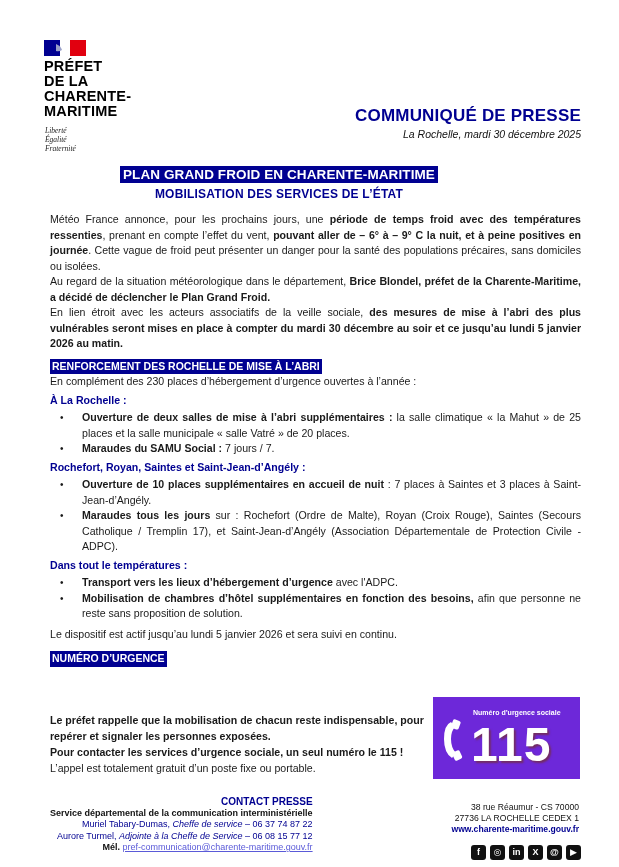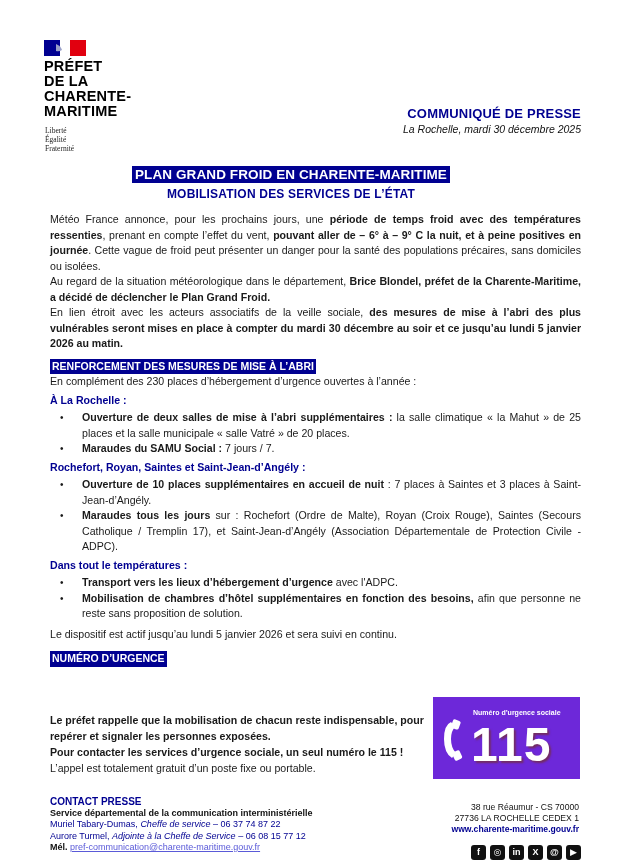--- a/index.html
+++ b/index.html
@@ -3,49 +3,49 @@
 <meta charset="utf-8">
 <style>
   html, body { margin: 0; padding: 0; background: #ffffff; }
   body { width: 619px; height: 867px; position: relative; overflow: hidden;
          font-family: "Liberation Sans", "DejaVu Sans", sans-serif; color: #1a1a1a; }
   .abs { position: absolute; }
 
   
   .marianne { left: 44px; top: 40px; width: 42px; height: 16px; }
   .prefet-title { left: 44px; top: 59px; font-size: 14.5px; font-weight: 700; line-height: 15px; color: #000; letter-spacing: 0.2px; }
-  .devise { left: 45px; top: 126px; font-family: "Liberation Serif", serif; font-size: 7.5px; line-height: 9px; color: #222; }
+  .devise { left: 45px; top: 126px; font-family: "Liberation Serif", serif; font-style: italic; font-size: 7.5px; line-height: 9px; color: #222; }
 
   .communique { right: 38px; top: 106px; text-align: right; }
-  .communique .t { font-size: 13px; font-weight: 700; color: #000091; letter-spacing: 0.2px; }
+  .communique .t { font-size: 17px; font-weight: 700; color: #000091; letter-spacing: 0.2px; }
   .communique .d { font-size: 10.5px; font-style: italic; color: #111; margin-top: 2px; }
 
   
-  .title-wrap { left: 0; width: 558px; top: 165px; text-align: center; padding-left: 12px; }
+  .title-wrap { left: 0; width: 558px; top: 165px; text-align: center; }
   .title-main { display: inline-block; background: #000091; color: #fff; font-size: 13.5px; font-weight: 700; padding: 1px 3px; letter-spacing: 0.1px; }
   .title-sub { margin-top: 4px; font-size: 12px; font-weight: 700; color: #000091; letter-spacing: 0.2px; }
 
   
   .body { left: 50px; top: 212px; width: 531px; font-size: 10.6px; line-height: 15.5px; }
   .body p { margin: 0; text-align: justify; }
   .section-tag { display: inline-block; background: #000091; color: #fff; font-weight: 700; font-size: 10.5px; padding: 0 2px; margin-top: 7px; }
   .loc { color: #000091; font-weight: 700; margin-top: 3px; }
   ul.bul { margin: 2px 0 0 0; padding: 0 0 0 32px; list-style: none; }
   ul.bul li { position: relative; text-align: justify; }
   ul.bul li::before { content: "•"; position: absolute; left: -22px; top: 0; font-size: 10px; }
   .gap { height: 5px; }
 
   .urg-text { left: 50px; top: 712px; width: 380px; font-size: 10.6px; line-height: 16px; }
   .badge-115 { left: 433px; top: 697px; width: 147px; height: 82px; background: #6d28d9; }
   .badge-115 .lbl { position: absolute; left: 40px; top: 12px; font-size: 7px; font-weight: 700; color: #fff; }
   .badge-115 .num { position: absolute; left: 38px; top: 14px; font-size: 48px; font-weight: 700; color: #fff; letter-spacing: 1px; text-shadow: 2px 2px 2px rgba(120,50,0,0.55); line-height: 56px; }
   .badge-115 .phone { position: absolute; left: 8px; top: 22px; width: 30px; height: 42px; }
 
   
-  .contact { left: 50px; top: 796px; font-size: 9px; line-height: 11.5px; }
+  .contact { left: 50px; top: 796px; font-size: 9px; line-height: 11.5px; text-align: right; }
   .contact .h { font-size: 10px; font-weight: 700; color: #000091; }
   .contact .b { font-weight: 700; color: #111; }
   .contact .blue { color: #000091; }
   .contact a { color: #5a5ad8; text-decoration: underline; }
   .address { right: 40px; top: 802px; text-align: right; font-size: 8.6px; line-height: 11px; color: #111; }
   .address .w { color: #000091; font-weight: 700; }
   .socials { right: 38px; top: 845px; display: flex; gap: 4px; }
   .soc { width: 15px; height: 15px; background: #111; border-radius: 3px; color: #fff; font-size: 9px; font-weight: 700; display: flex; align-items: center; justify-content: center; line-height: 1; }
 </style>
 </head>
@@ -79,21 +79,21 @@
 <div class="abs title-wrap">
   <span class="title-main">PLAN GRAND FROID EN CHARENTE-MARITIME</span>
   <div class="title-sub">MOBILISATION DES SERVICES DE L’ÉTAT</div>
 </div>
 
 <div class="abs body">
   <p id="p1"><span>Météo France annonce, pour les prochains jours, une </span><span style="font-weight: 700;">période de temps froid avec des températures ressenties</span><span>, prenant en compte l’effet du vent, </span><span style="font-weight: 700;">pouvant aller de – 6° à – 9° C la nuit, et à peine positives en journée</span><span>. Cette vague de froid peut présenter un danger pour la santé des populations précaires, sans domiciles ou isolées.</span></p>
   <p id="p2"><span>Au regard de la situation météorologique dans le département, </span><span style="font-weight: 700;">Brice Blondel, préfet de la Charente-Maritime, a décidé de déclencher le Plan Grand Froid.</span></p>
   <p id="p3"><span>En lien étroit avec les acteurs associatifs de la veille sociale, </span><span style="font-weight: 700;">des mesures de mise à l’abri des plus vulnérables seront mises en place à compter du mardi 30 décembre au soir et ce jusqu’au lundi 5 janvier 2026 au matin.</span></p>
 
-  <span class="section-tag">RENFORCEMENT DES MESURES DE MISE À L’ABRI</span>
+  <span class="section-tag">RENFORCEMENT DES ROCHELLE DE MISE À L’ABRI</span>
   <p>En complément des 230 places d’hébergement d’urgence ouvertes à l’année :</p>
 
   <div id="groups">
       <div class="loc">À La Rochelle :</div>
       <ul class="bul">
         <li><span style="font-weight: 700; margin-top: 20px;">Ouverture de deux salles de mise à l’abri supplémentaires :</span><span> la salle climatique « la Mahut » de 25 places et la salle municipale « salle Vatré » de 20 places.</span></li>
         <li><span style="font-weight: 700;">Maraudes du SAMU Social :</span><span> 7 jours / 7.</span></li>
       </ul>
       <div class="loc">Rochefort, Royan, Saintes et Saint-Jean-d’Angély :</div>
       <ul class="bul">

